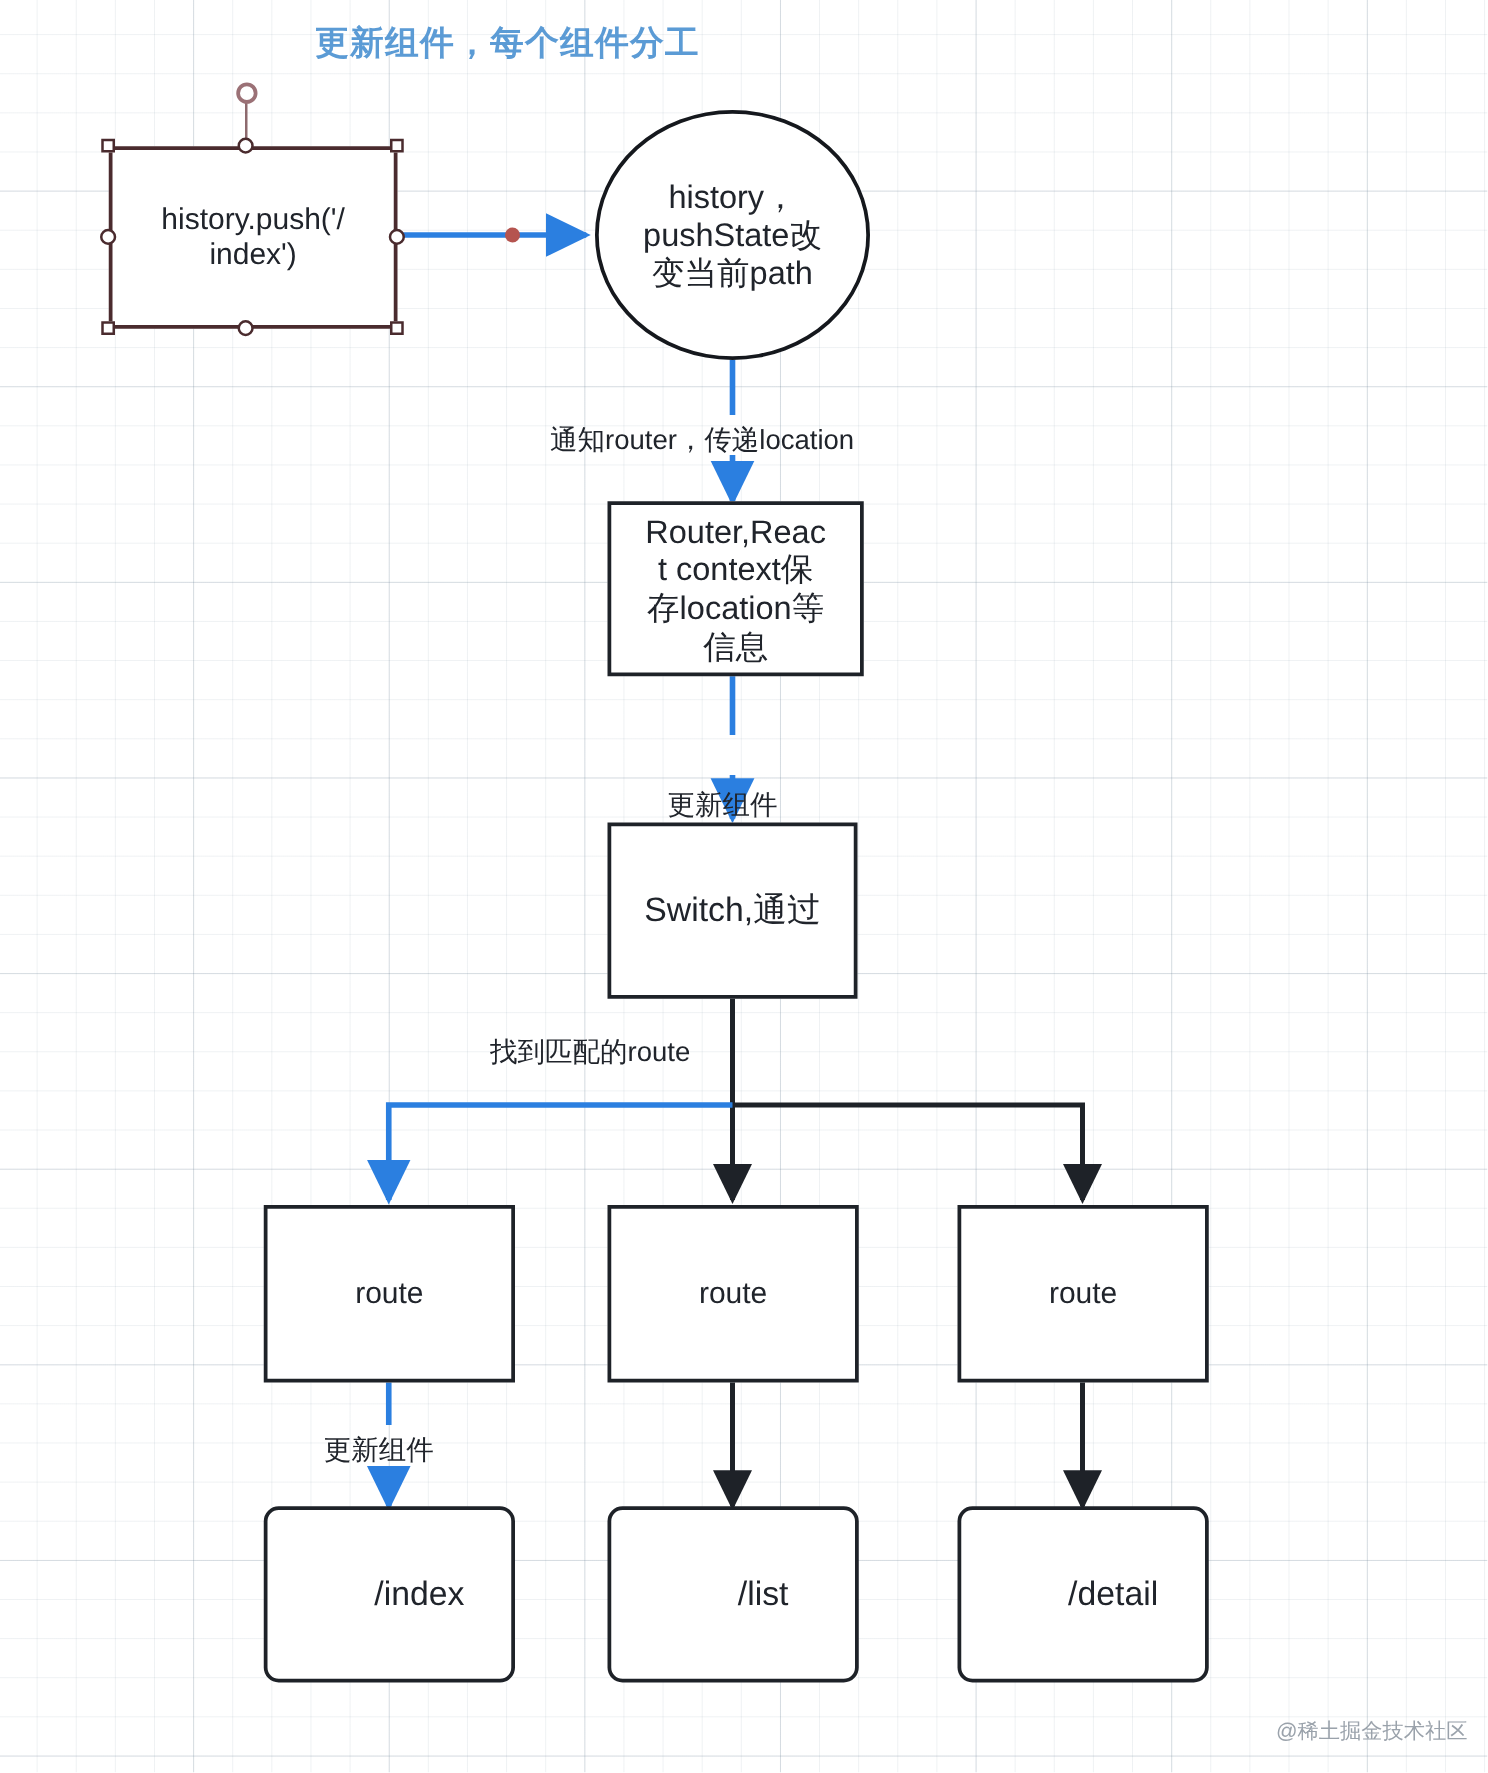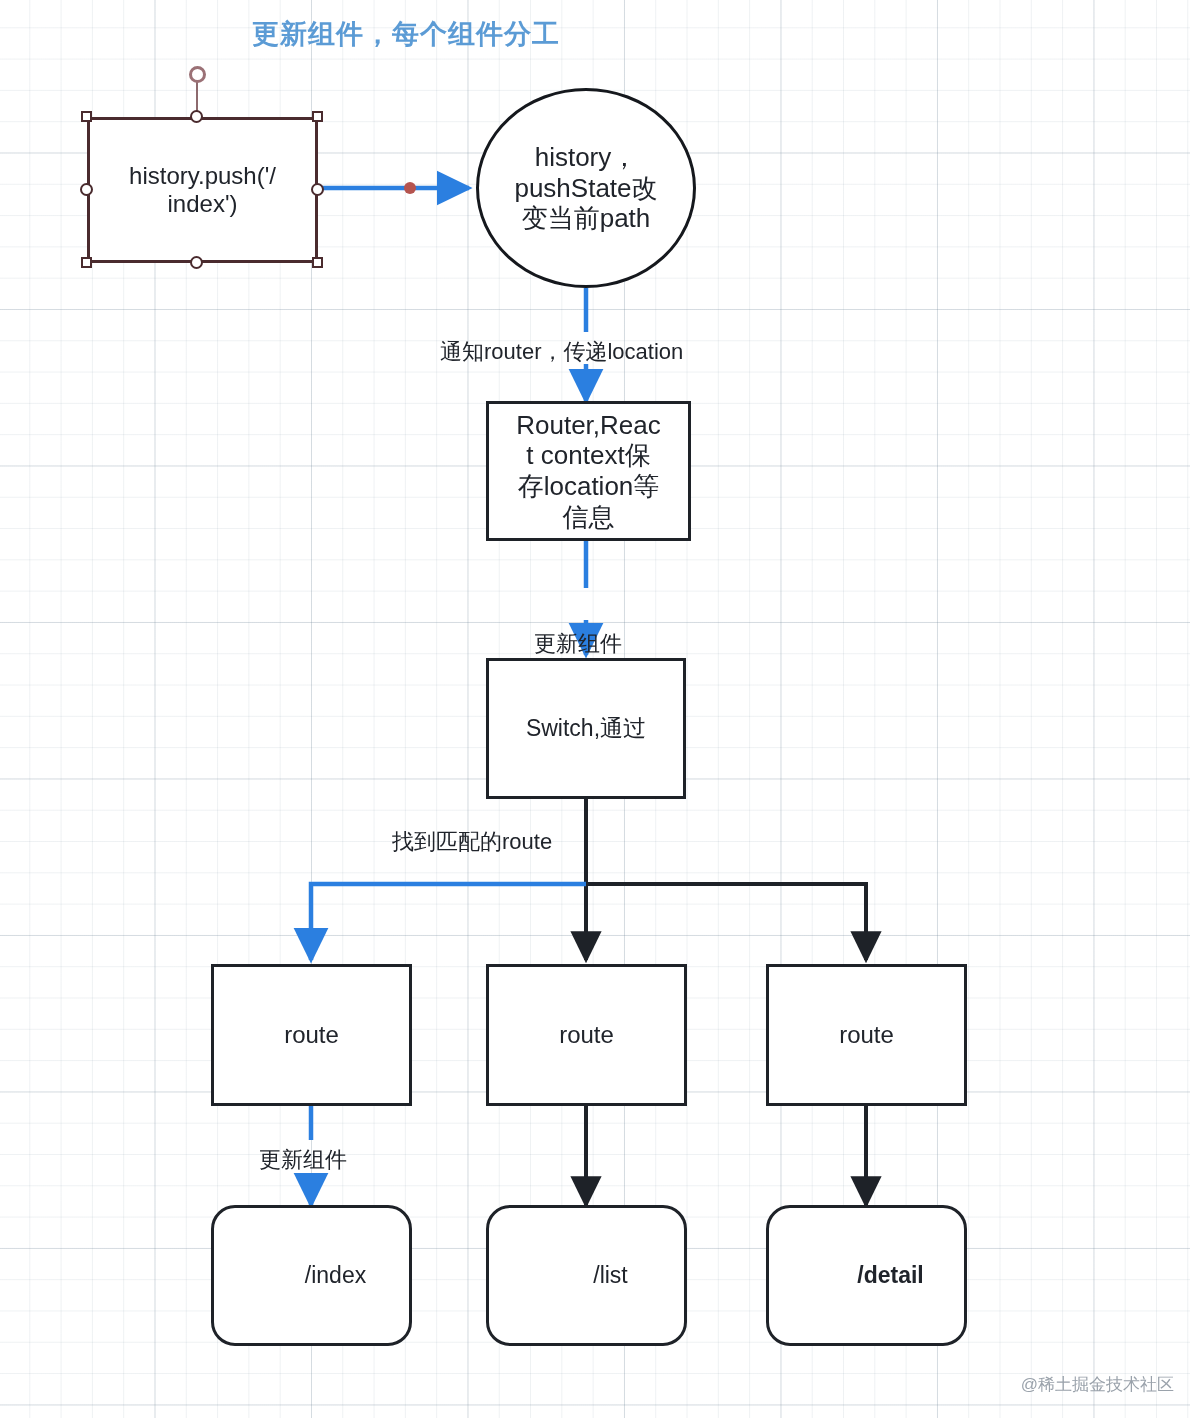--- a/index.html
+++ b/index.html
@@ -40,21 +40,21 @@
     align-items: center;
     justify-content: center;
     text-align: center;
     color: #20242b;
     line-height: 1.18;
   }
   .rect-node {
     border: 3px solid #1e2228;
   }
   .rect-node.rounded {
-    border-radius: 24px;
+    border-radius: 12px;
     padding-left: 48px;
   }
   .circle-node {
     border: 3px solid #15181d;
     border-radius: 50%;
   }
   .selected-node {
     border: 3px solid #4a2b2e;
   }
   
@@ -111,21 +111,21 @@
   .edge-label {
     position: absolute;
     font-size: 22px;
     color: #20242b;
     white-space: nowrap;
     background: transparent;
   }
   
   .t-24 { font-size: 24px; }
   .t-26 { font-size: 26px; }
-  .t-27 { font-size: 23px; }
+  .t-27 { font-size: 27px; }
   .nodetext {
     padding: 0 4px;
     white-space: pre-line;
   }
   
   #watermark {
     position: absolute;
     right: 16px;
     bottom: 22px;
     font-size: 17px;
@@ -230,21 +230,21 @@
   <div class="node rect-node t-24" style="left:766px; top:964px; width:201px; height:142px;">
     <span class="nodetext">route</span>
   </div>
 
   <div class="node rect-node rounded t-27" style="left:211px; top:1205px; width:201px; height:141px;">
     <span class="nodetext">/index</span>
   </div>
   <div class="node rect-node rounded t-27" style="left:486px; top:1205px; width:201px; height:141px;">
     <span class="nodetext">/list</span>
   </div>
-  <div class="node rect-node rounded t-27" style="left:766px; top:1205px; width:201px; height:141px;font-weight:bold;">
+  <div class="node rect-node rounded t-27" style="left:766px; top:1205px; width:201px; height:141px;">
     <span class="nodetext">/detail</span>
   </div>
 
   <div class="edge-label" style="left:440px; top:337px;">通知router，传递location</div>
 
   <div class="edge-label" style="left:534px; top:593px;margin-top:36px;">更新组件</div>
 
   <div class="edge-label" style="left:392px; top:827px;text-align:right;">找到匹配的route</div>
 
   <div class="edge-label" style="left:259px; top:1145px;">更新组件</div>

